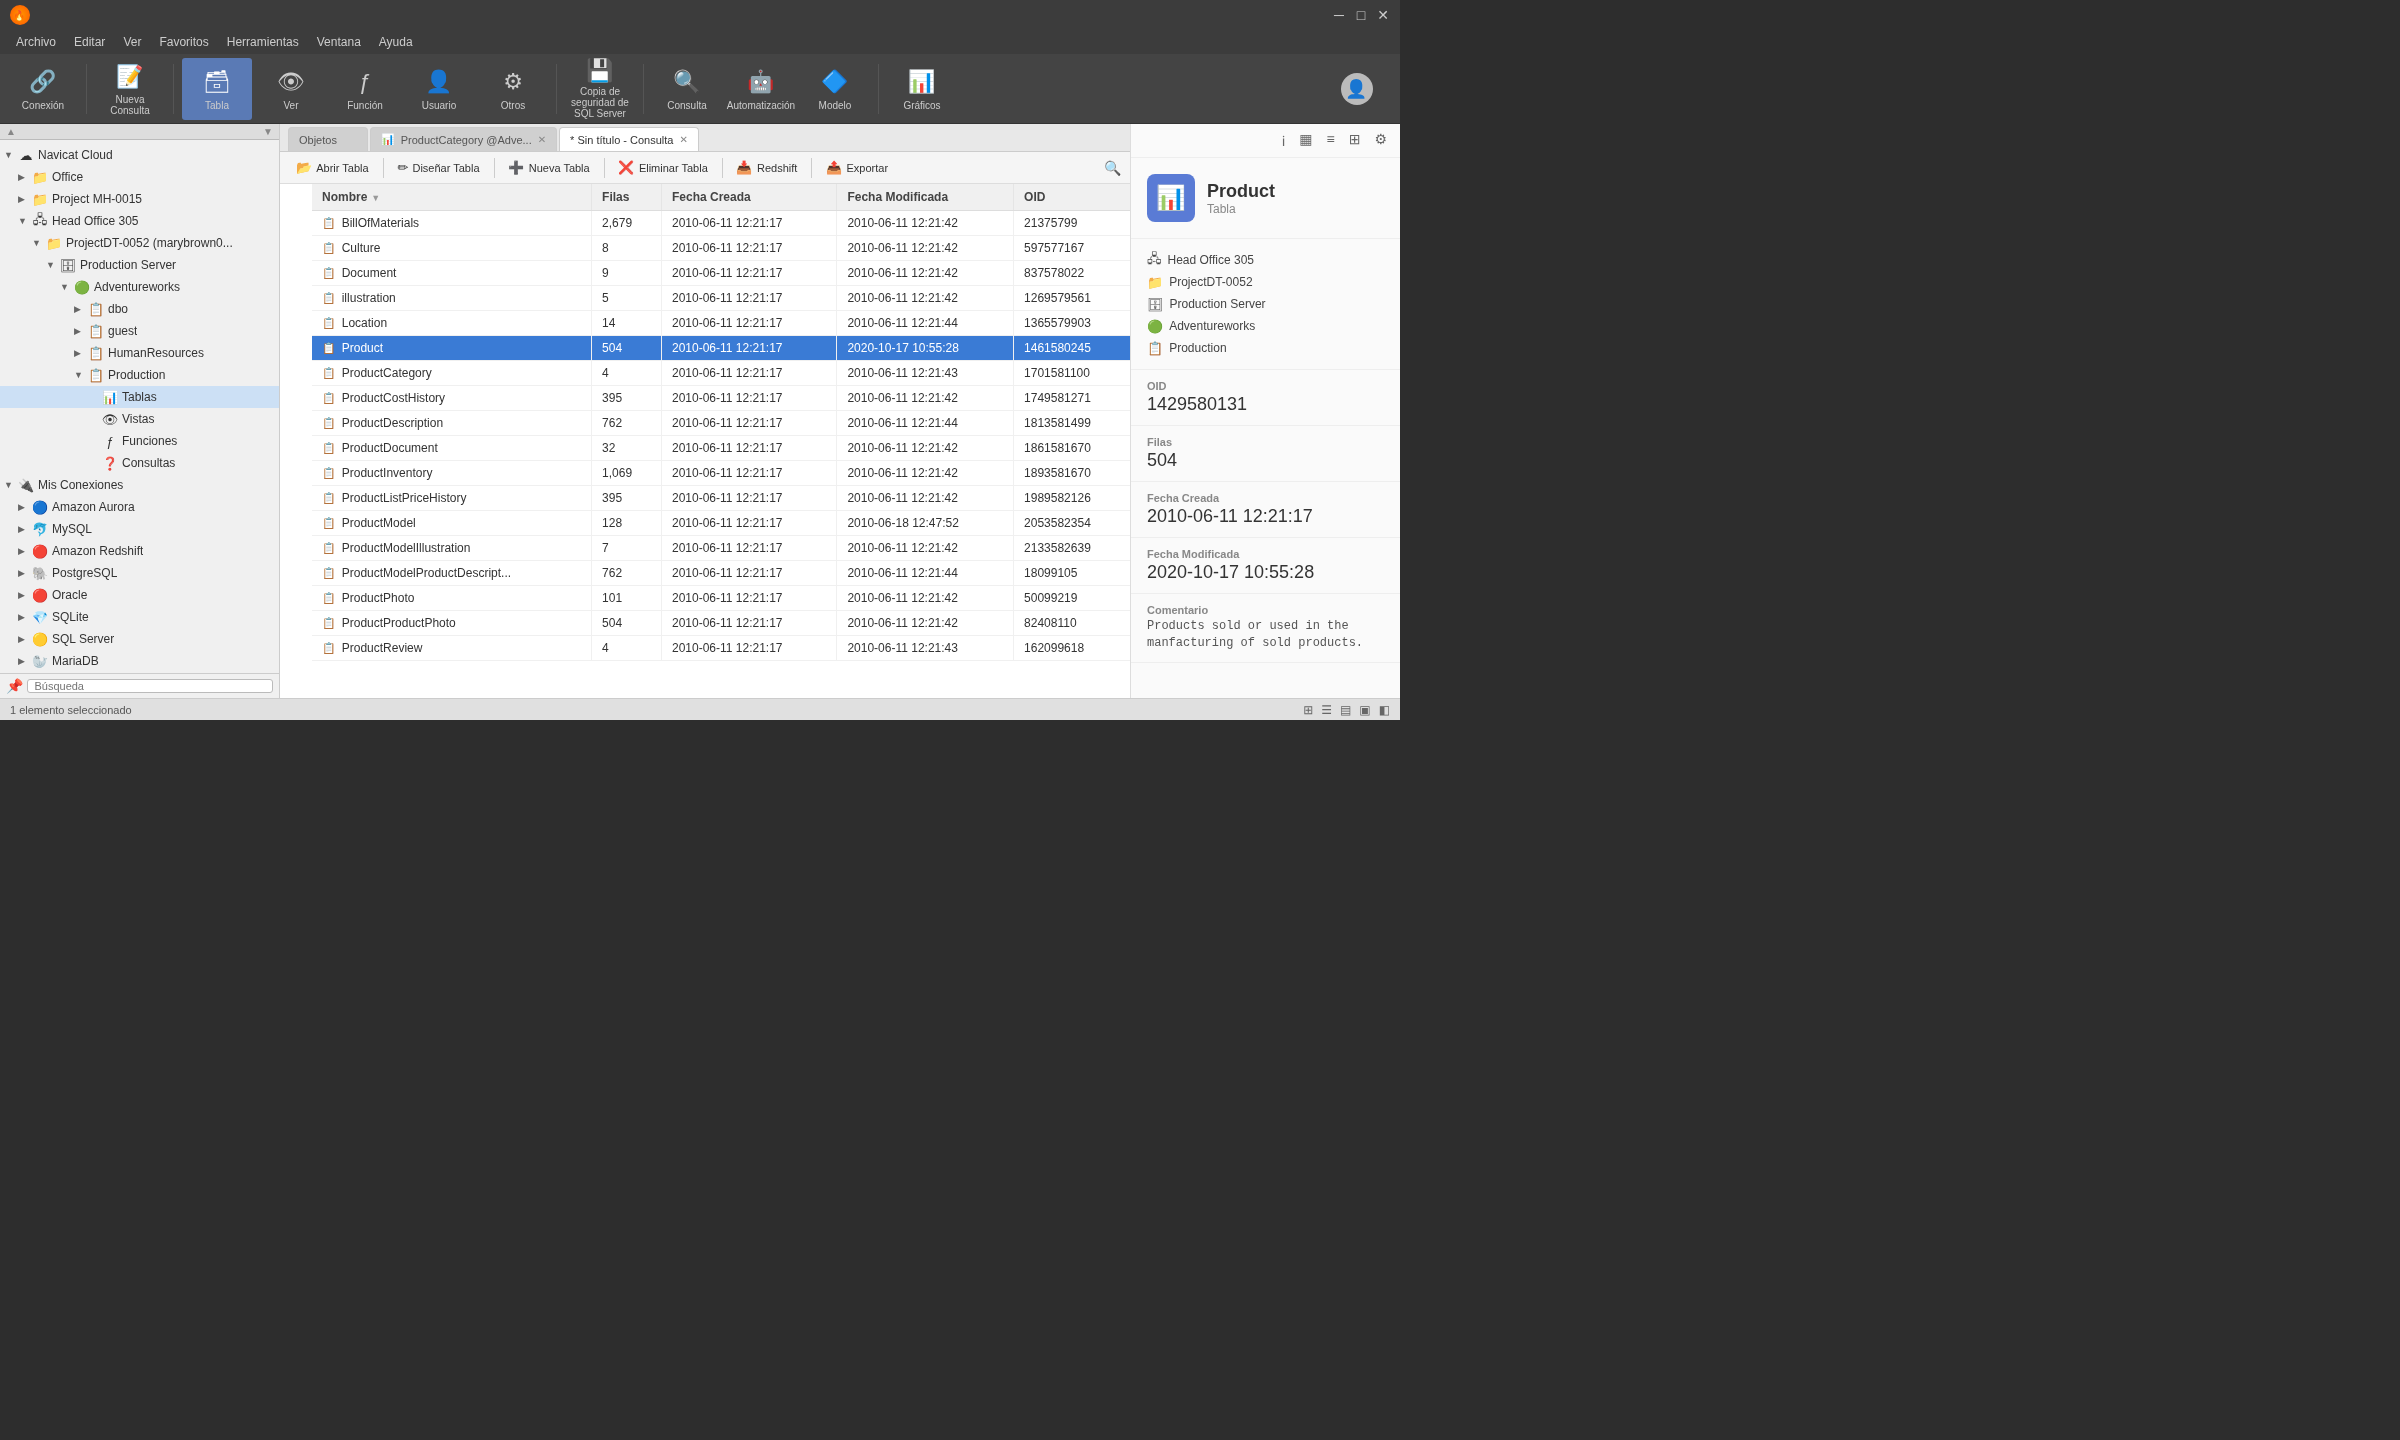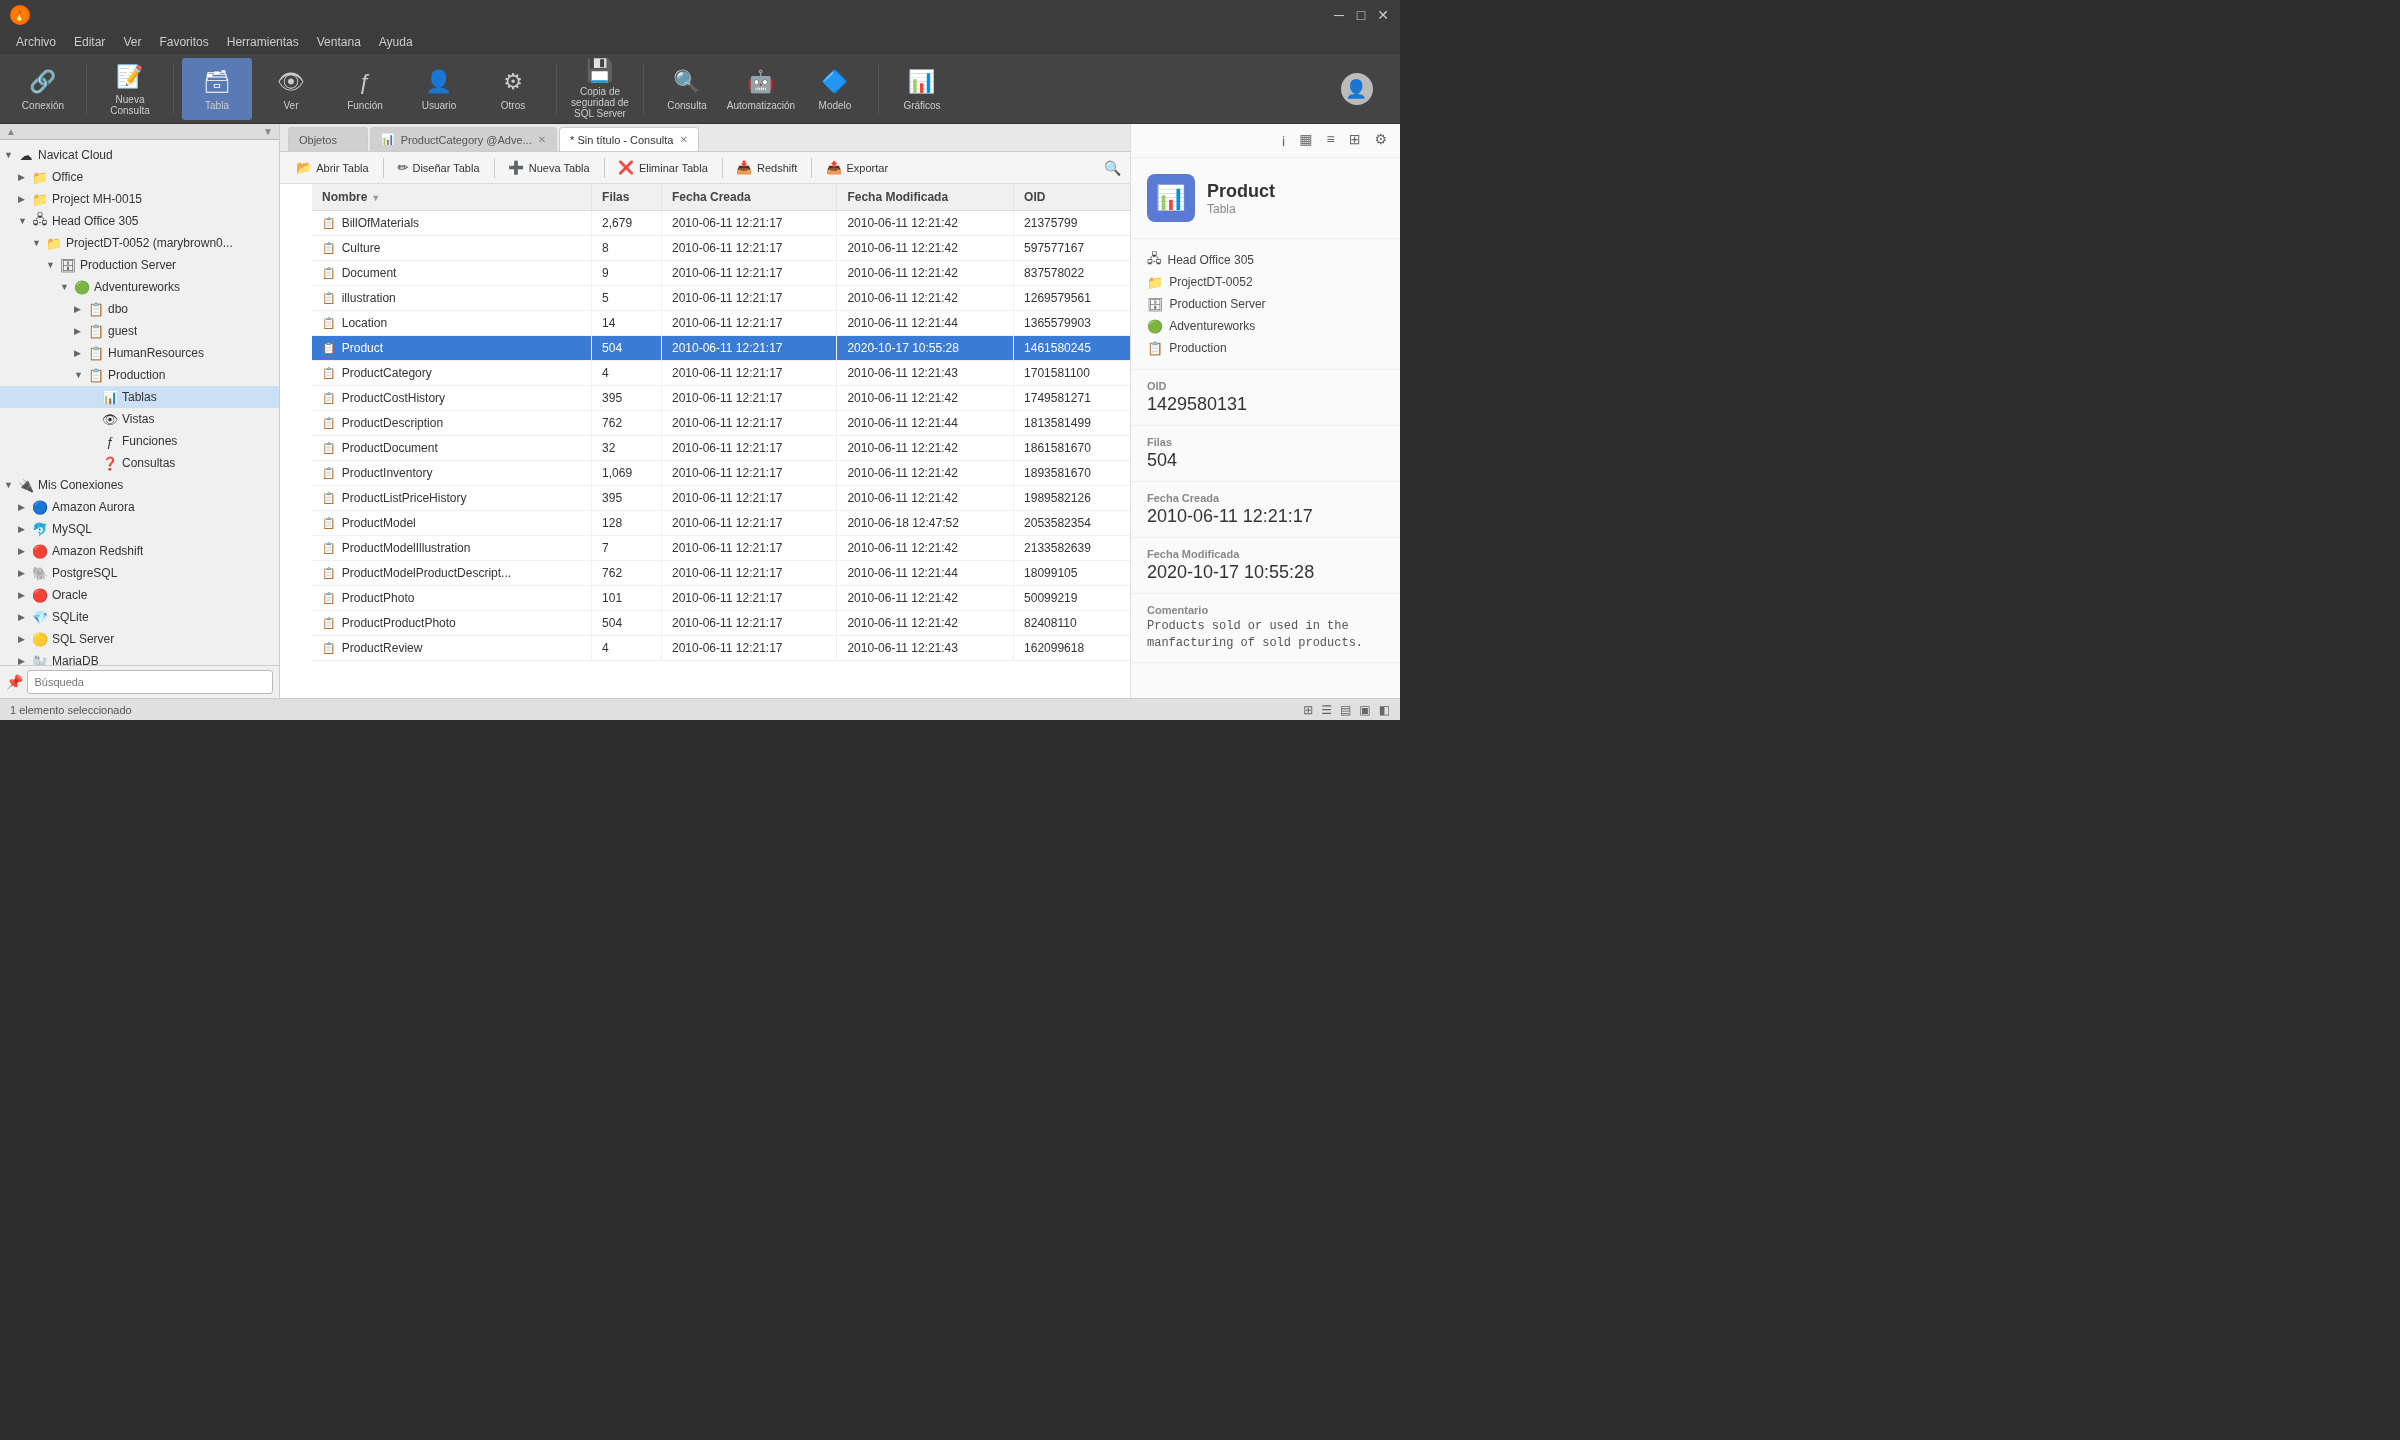--- a/index.html
+++ b/index.html
@@ -40,21 +40,21 @@
     .indent-0 { padding-left: 4px; }
     .indent-1 { padding-left: 18px; }
     .indent-2 { padding-left: 32px; }
     .indent-3 { padding-left: 46px; }
     .indent-4 { padding-left: 60px; }
     .indent-5 { padding-left: 74px; }
     .indent-6 { padding-left: 88px; }
 
     
     #sidebar-search { padding: 4px 6px; border-top: 1px solid #ccc; display: flex; align-items: center; gap: 4px; background: #f0f0f0; }
-    #sidebar-search input { flex: 1; height: 24px; border: 1px solid #bbb; border-radius: 3px; padding: 2px 6px; font-size: 11px; background: white; }
+    #sidebar-search input { flex: 1; height: 14px; border: 1px solid #bbb; border-radius: 3px; padding: 2px 6px; font-size: 11px; background: white; }
     .sidebar-pin { font-size: 14px; color: #888; cursor: pointer; }
 
     
     #content { flex: 1; display: flex; flex-direction: column; background: white; overflow: hidden; }
 
     
     #tabs { display: flex; background: #e8e8e8; border-bottom: 1px solid #ccc; height: 28px; align-items: flex-end; padding: 0 8px; gap: 2px; }
     .tab { display: flex; align-items: center; height: 24px; padding: 0 10px; font-size: 11px; cursor: pointer; border-radius: 4px 4px 0 0; background: #d0d0d0; color: #555; gap: 6px; min-width: 80px; border: 1px solid #ccc; border-bottom: none; }
     .tab.active { background: white; color: #333; border-color: #ccc; }
     .tab-close { font-size: 10px; color: #888; cursor: pointer; }

